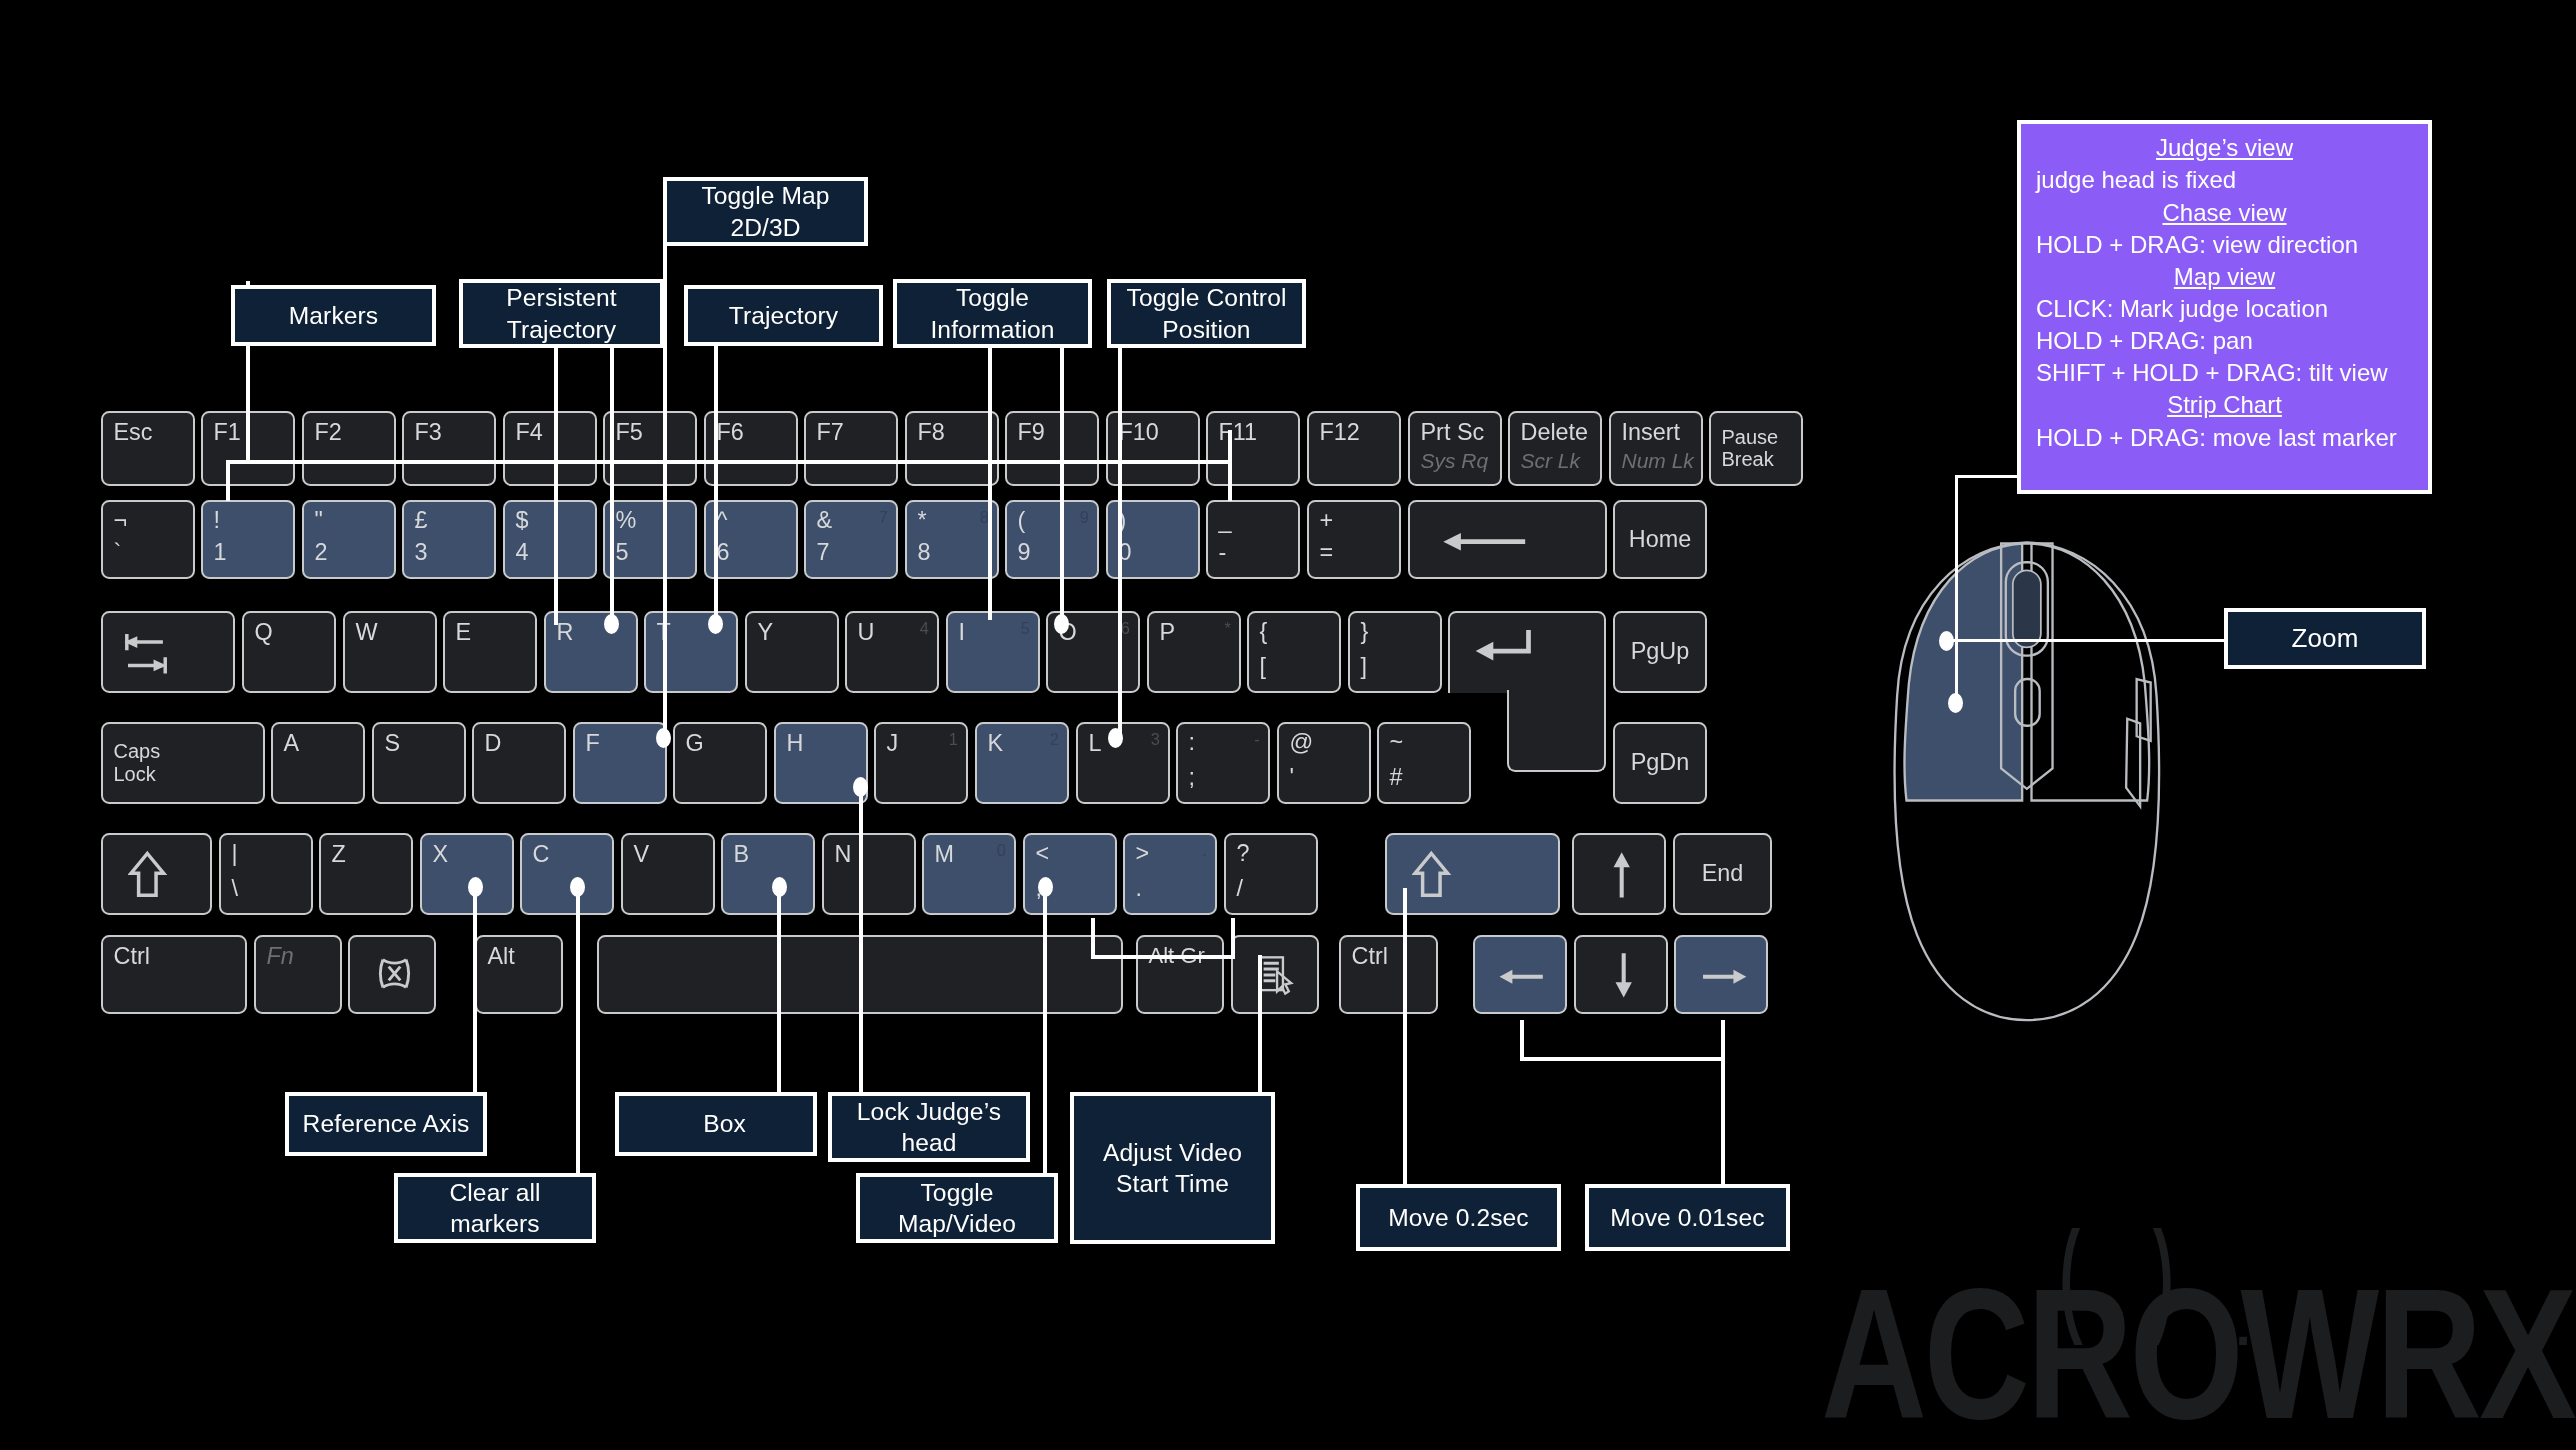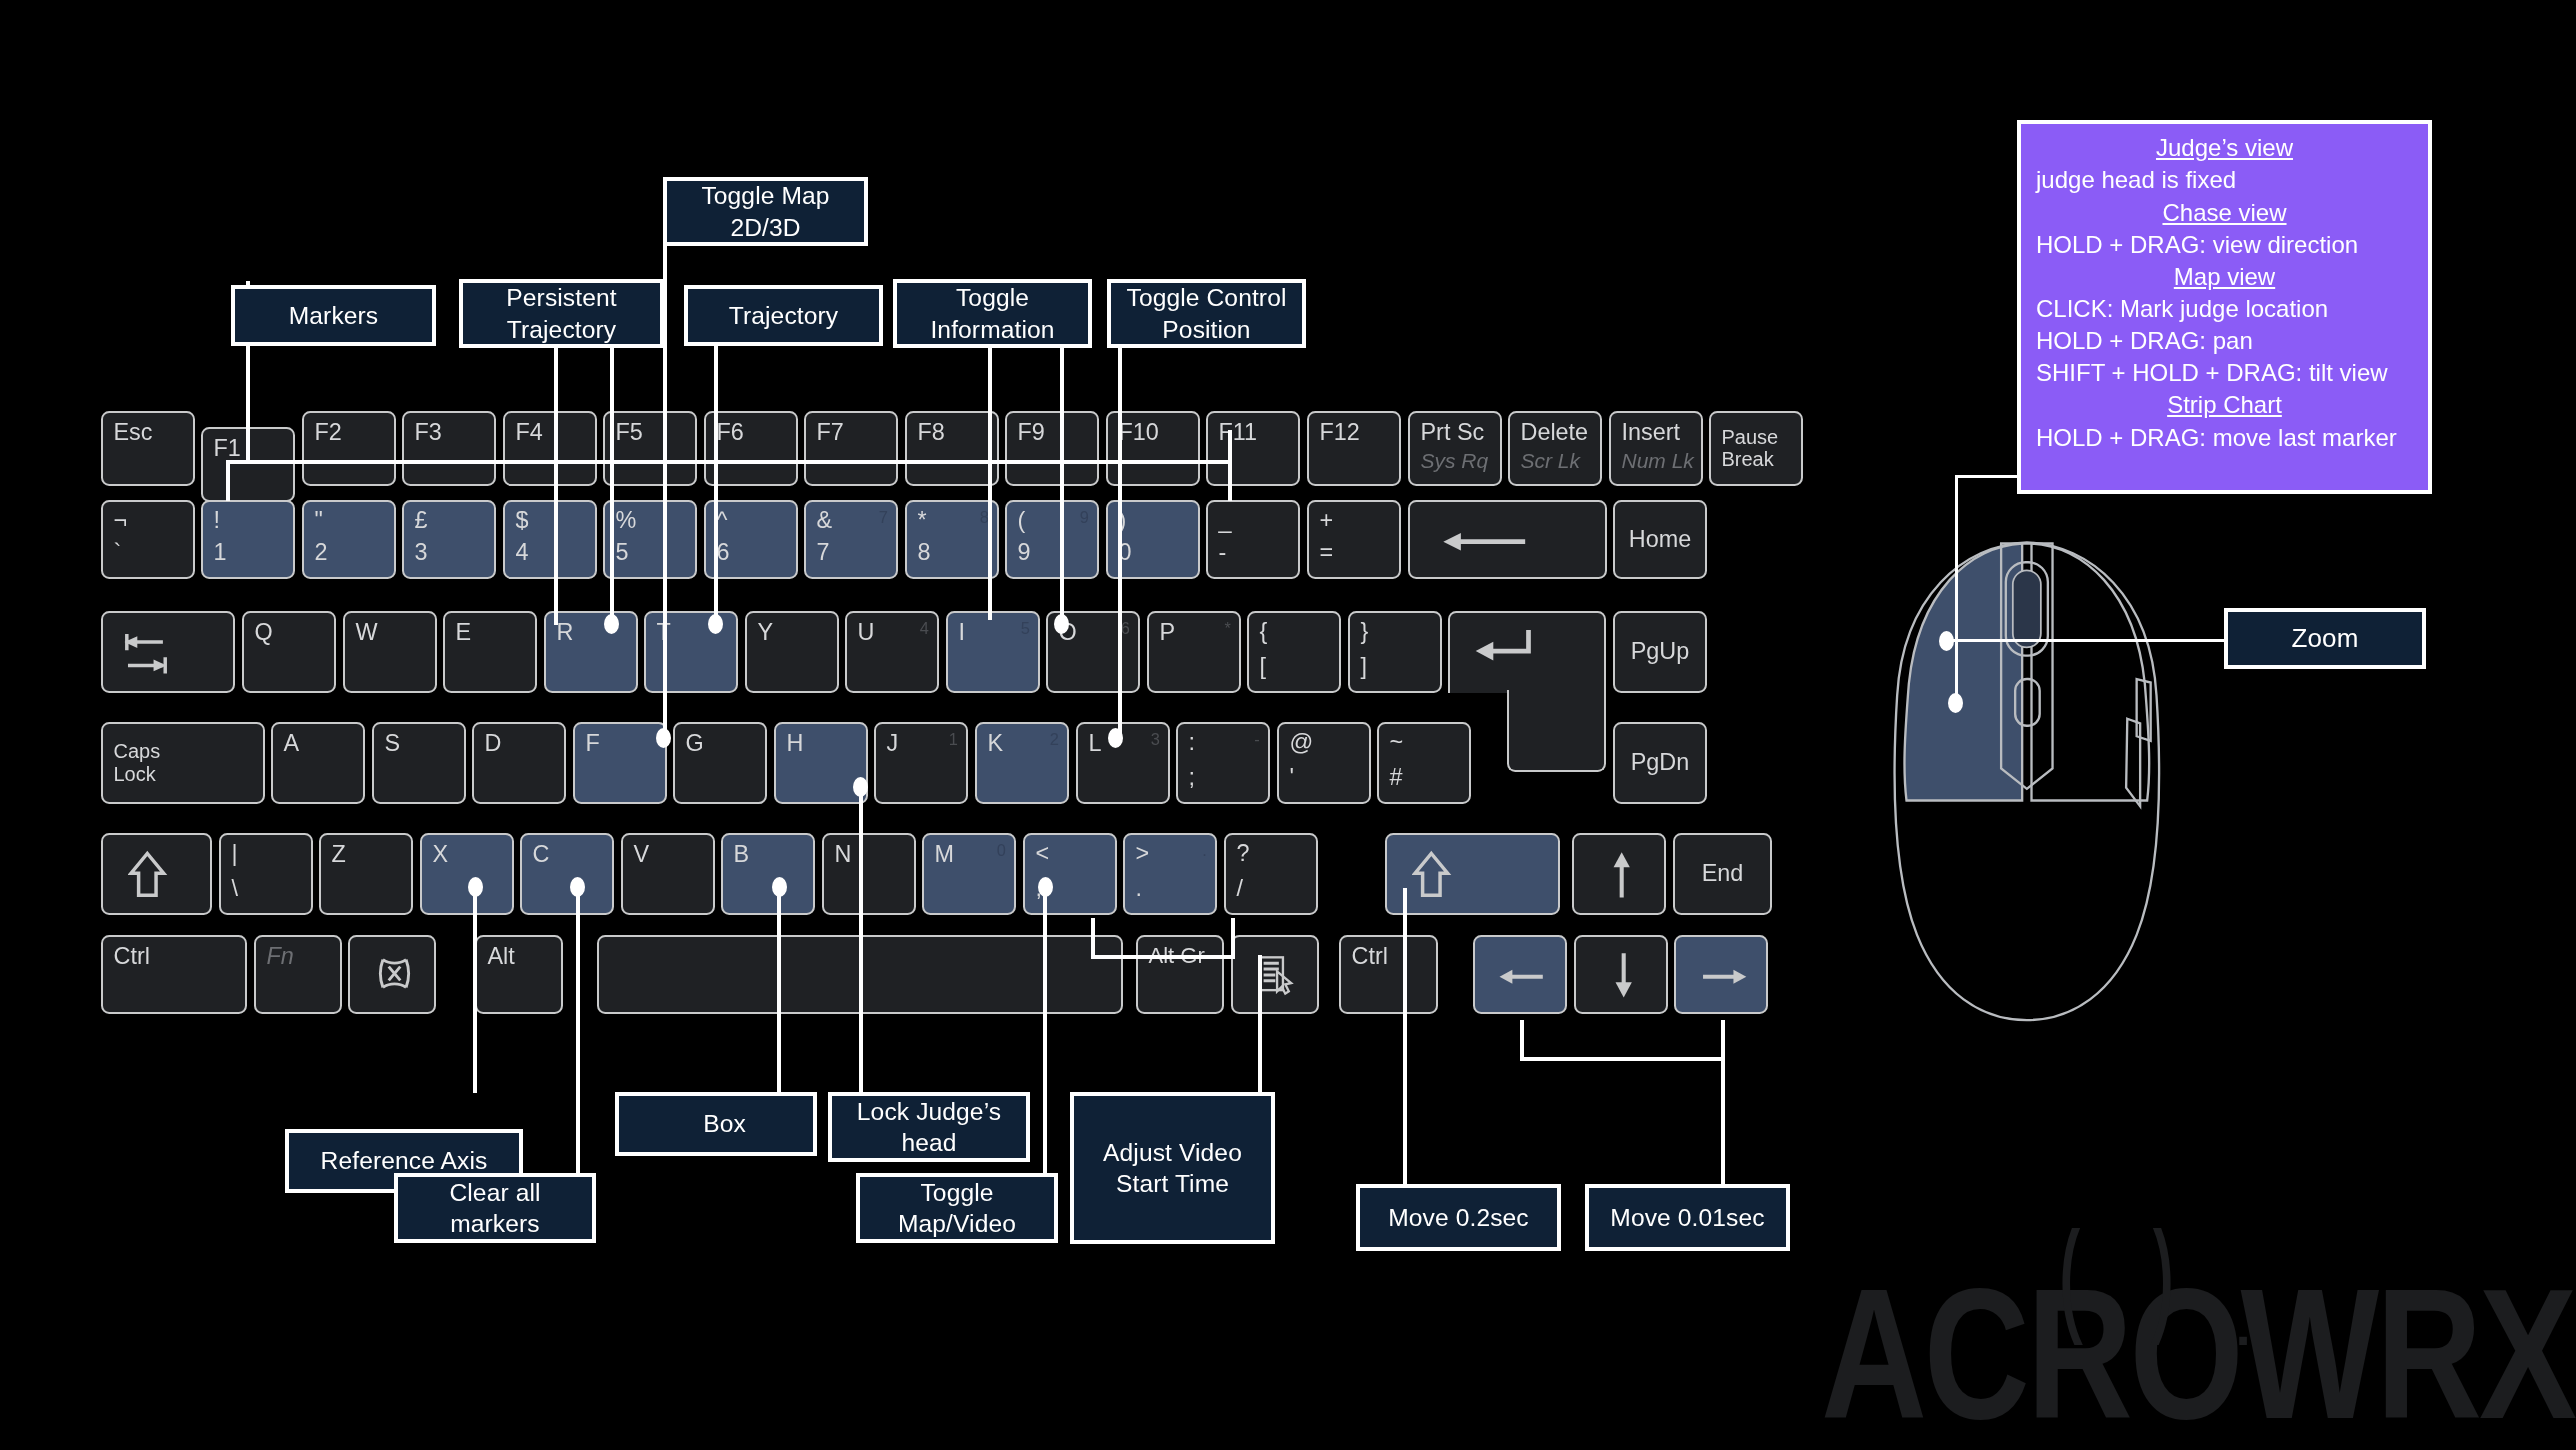--- a/index.html
+++ b/index.html
@@ -181,21 +181,21 @@
 <div class="callout" style="left:893px;top:279px;width:199px;height:69px;white-space:pre-line;">Toggle
 Information</div>
 <div class="callout" style="left:1107px;top:279px;width:199px;height:69px;white-space:pre-line;">Toggle Control
 Position</div>
 
 <div id="keyboard">
 
   <div class="key" style="left:101px;top:411px;width:94px;height:75px;">
       <span class="lbl">Esc</span>
     </div>
-  <div class="key" style="left:201px;top:411px;width:94px;height:75px;margin-top:16px;">
+  <div class="key" style="left:201px;top:411px;width:94px;height:75px;">
       <span class="lbl">F1</span>
     </div>
   <div class="key" style="left:302px;top:411px;width:94px;height:75px;">
       <span class="lbl">F2</span>
     </div>
   <div class="key" style="left:402px;top:411px;width:94px;height:75px;">
       <span class="lbl">F3</span>
     </div>
   <div class="key" style="left:503px;top:411px;width:94px;height:75px;">
       <span class="lbl">F4</span>
@@ -554,21 +554,21 @@
 <div class="lead v" style="left:1231px;top:918px;height:41px;"></div>
 <div class="lead v" style="left:1258px;top:955px;height:138px;"></div>
 
 <div class="lead v" style="left:1403px;top:888px;height:316px;"></div>
 
 <div class="lead v" style="left:1520px;top:1020px;height:41px;"></div>
 <div class="lead h" style="left:1520px;top:1057px;width:205px;"></div>
 <div class="lead v" style="left:1721px;top:1020px;height:41px;"></div>
 <div class="lead v" style="left:1721px;top:1057px;height:143px;"></div>
 
-<div class="callout" style="left:285px;top:1092px;width:238px;height:64px;margin-top:37px;">Reference Axis</div>
+<div class="callout" style="left:285px;top:1092px;width:202px;height:64px;">Reference Axis</div>
 <div class="callout" style="left:394px;top:1173px;width:202px;height:70px;white-space:pre-line;">Clear all
 markers</div>
 <div class="callout" style="left:615px;top:1092px;width:202px;height:64px;padding-left:23px;">Box</div>
 <div class="callout" style="left:828px;top:1092px;width:202px;height:70px;white-space:pre-line;">Lock Judge’s
 head</div>
 <div class="callout" style="left:856px;top:1173px;width:202px;height:70px;white-space:pre-line;">Toggle
 Map/Video</div>
 <div class="callout" style="left:1070px;top:1092px;width:205px;height:152px;white-space:pre-line;">Adjust Video
 Start Time</div>
 <div class="callout" style="left:1356px;top:1184px;width:205px;height:67px;">Move 0.2sec</div>

